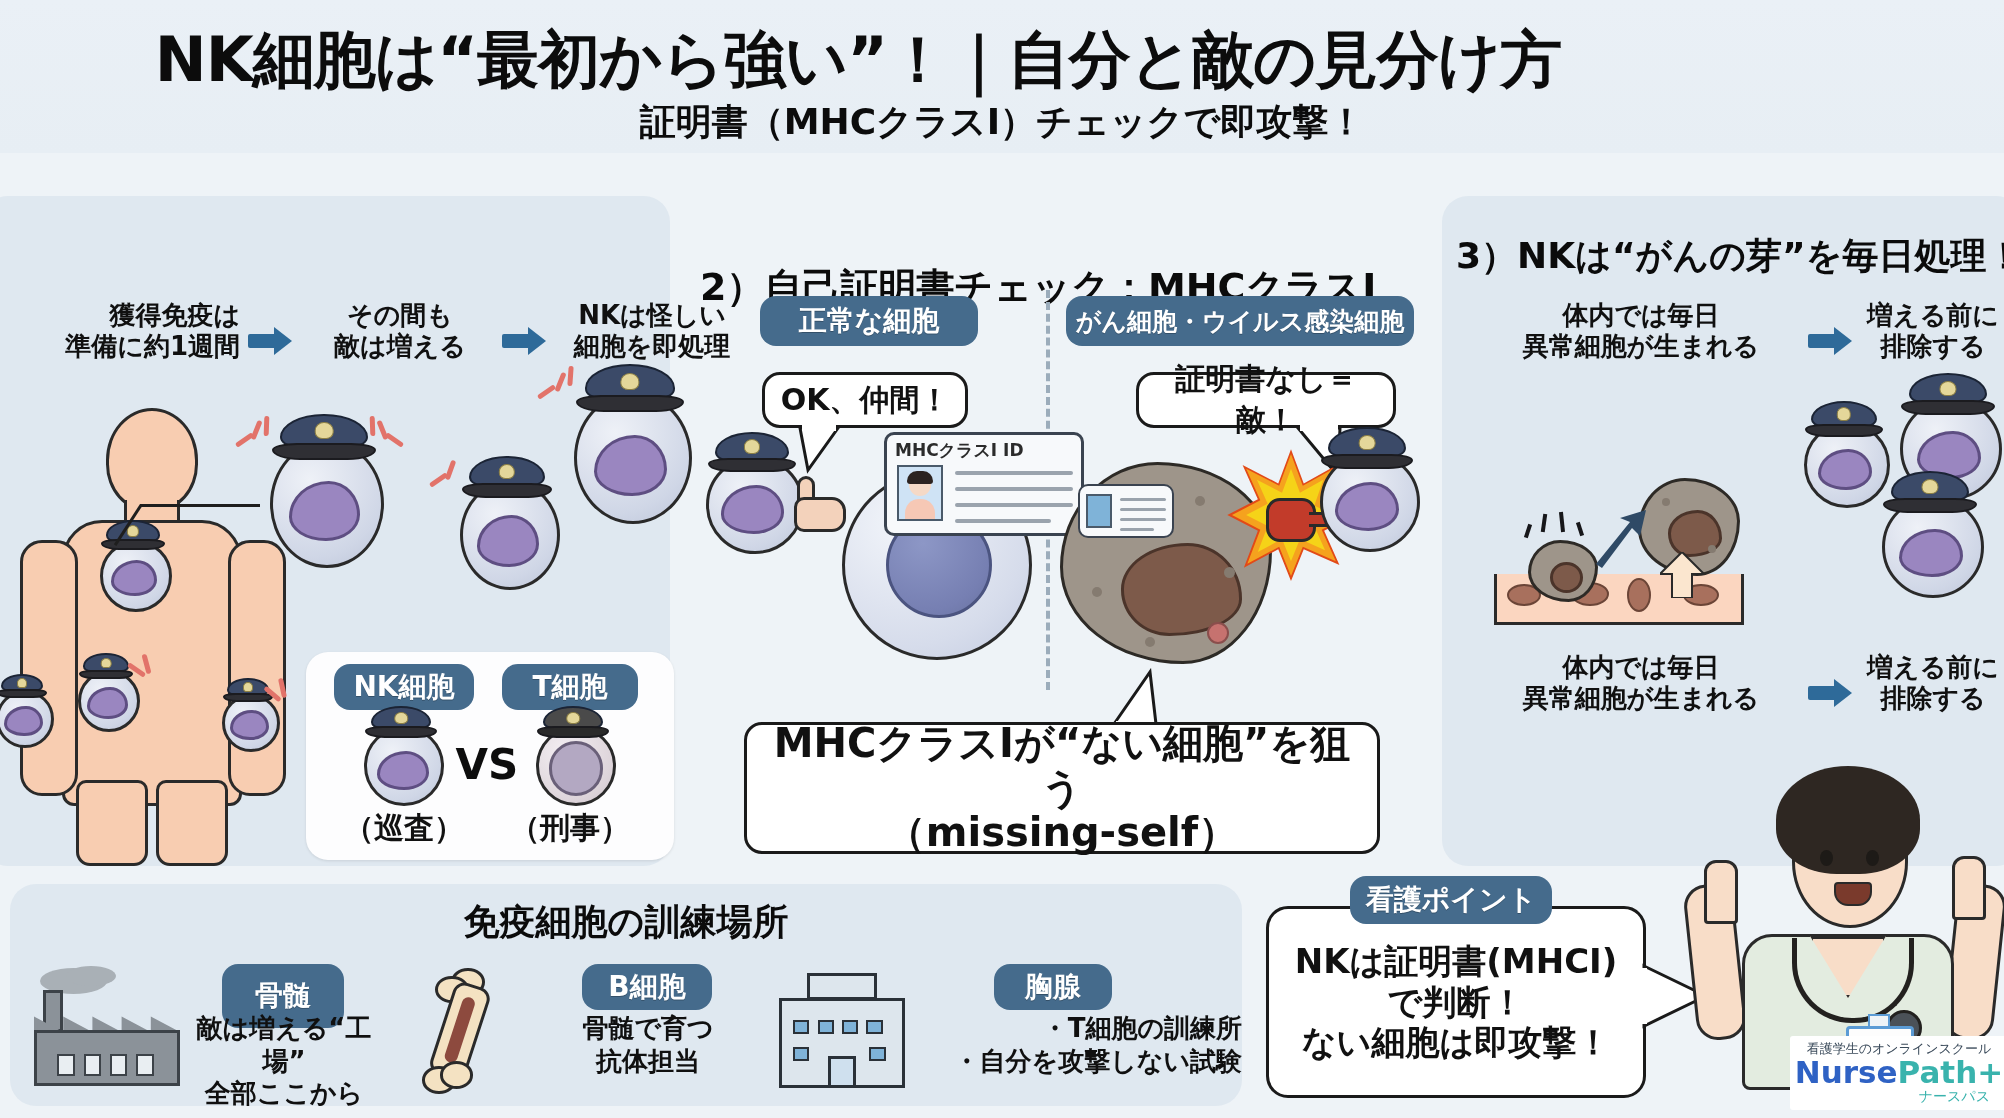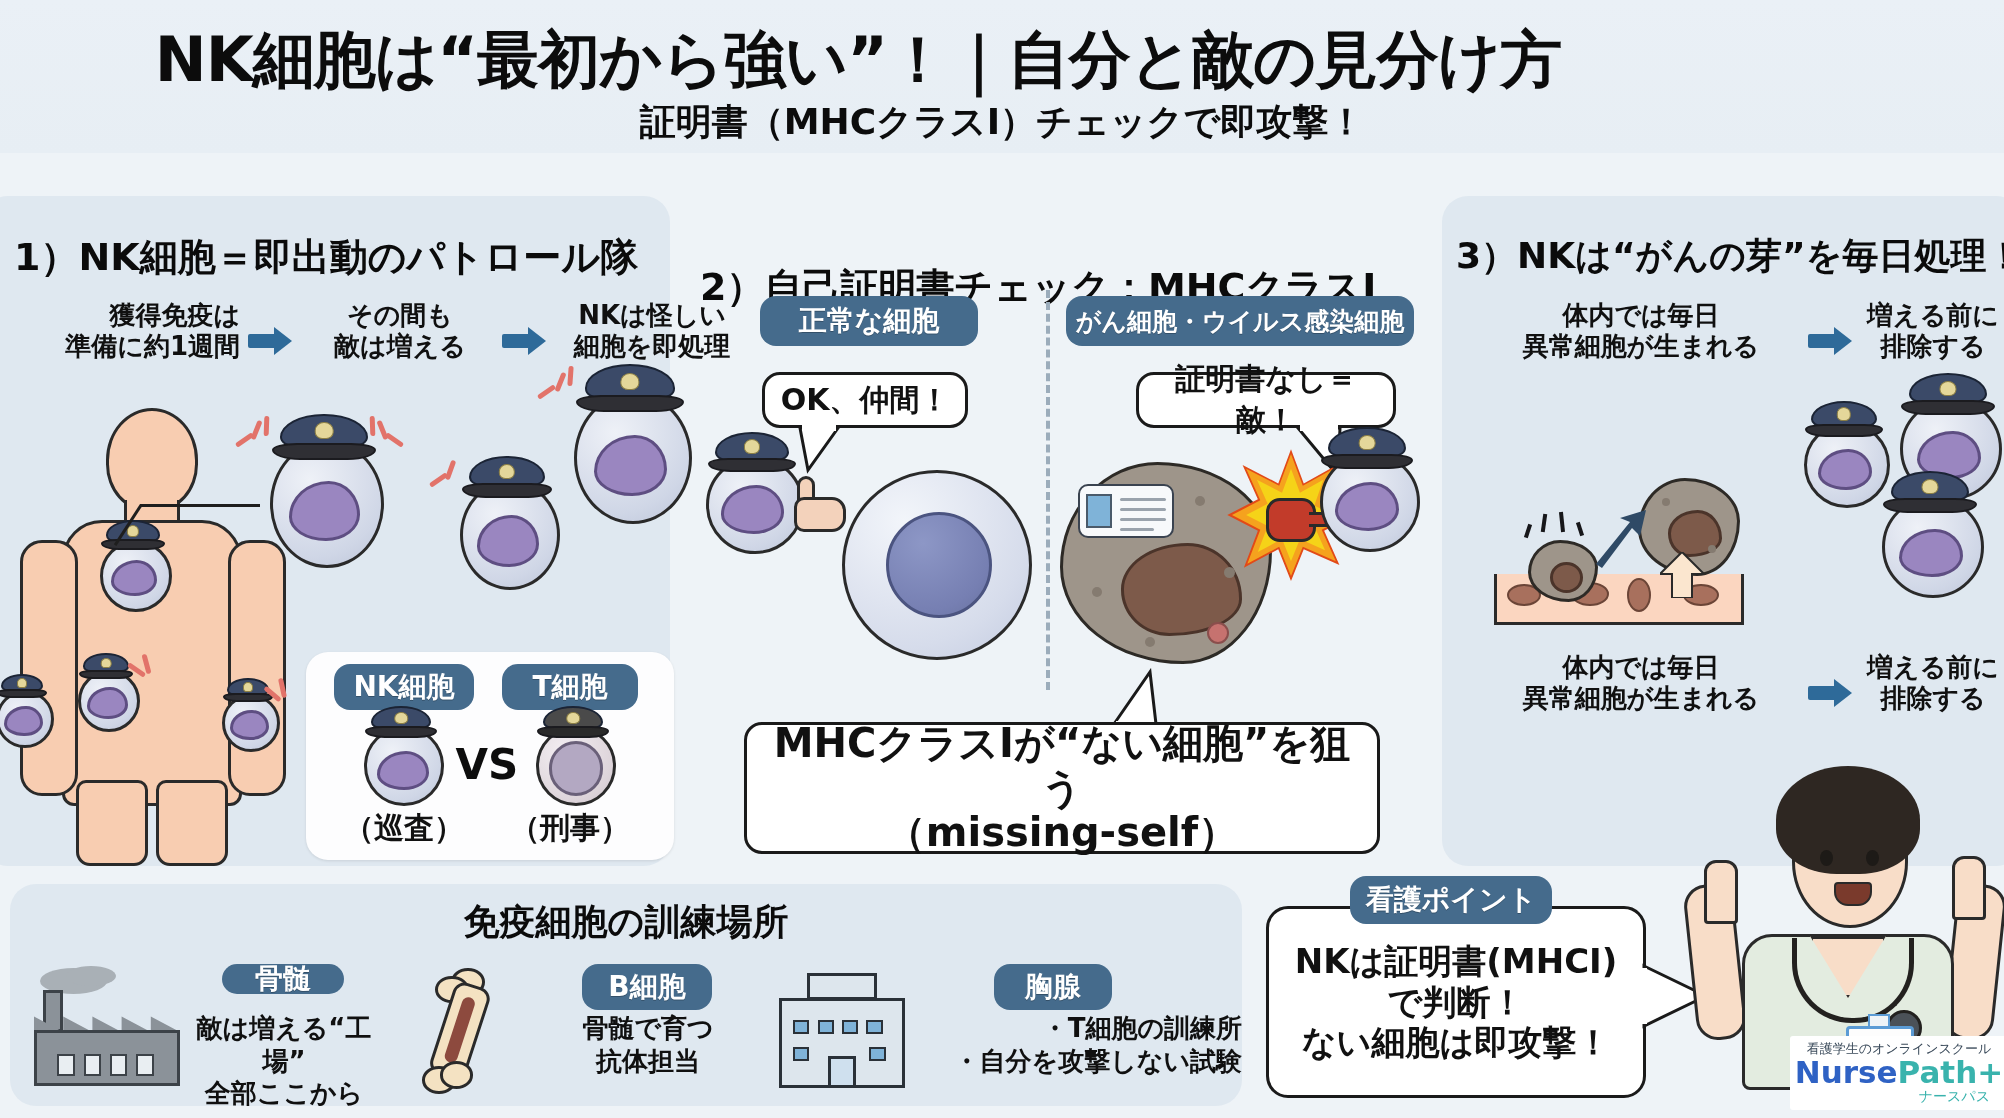--- a/index.html
+++ b/index.html
@@ -166,21 +166,20 @@
 
 <div class="canvas">
 
   <div class="header">
     <div class="title">NK細胞は“最初から強い”！｜自分と敵の見分け方</div>
     <div class="subtitle">証明書（MHCクラスI）チェックで即攻撃！</div>
   </div>
 
   <div class="panel" style="left:-18px;top:196px;width:688px;height:670px;">
   </div>
-  <div class="panel-head" style="left:14px;top:232px;">1）NK細胞＝即出動のパトロール隊</div>
 
   <div class="flow" style="left:10px;top:300px;width:230px;white-space:pre-line;text-align:right;">獲得免疫は
 準備に約1週間</div>
   <div class="arr" style="left:248px;top:326px;width:46px;height:30px;">
     <div class="stem" style="left:0;top:8px;width:28px;height:14px;"></div>
     <div class="head" style="left:26px;top:1px;"></div>
   </div>
   <div class="flow" style="left:300px;top:300px;width:200px;white-space:pre-line;">その間も
 敵は増える</div>
   <div class="arr" style="left:502px;top:326px;width:46px;height:30px;">
@@ -348,20 +347,32 @@
   <div class="thumb" style="left:794px;top:476px;width:52px;height:56px;">
     <div class="up"></div>
     <div class="palm"></div>
   </div>
 
   <div style="position:absolute;left:842px;top:470px;width:190px;height:190px;border-radius:50%;
               background:radial-gradient(circle at 32% 26%,#f2f5fa 0%,#d6dceb 68%,#c3cbe0 100%);border:3px solid #2a2a2a;box-sizing:border-box;"></div>
   <div style="position:absolute;left:886px;top:512px;width:106px;height:106px;border-radius:50%;
               background:radial-gradient(circle at 34% 28%,#8d97c6 0%,#767fb2 70%,#68729f 100%);border:3px solid #4b5480;box-sizing:border-box;"></div>
 
+  <div class="idcard" style="left:884px;top:432px;width:200px;height:104px;">
+    <div class="idtitle">MHCクラスI ID</div>
+    <div class="photo">
+      <div class="bust"></div>
+        <div class="head"></div>
+        <div class="hair"></div>
+    </div>
+    <div class="line" style="left:68px;top:36px;width:118px;"></div>
+    <div class="line" style="left:68px;top:52px;width:118px;"></div>
+    <div class="line" style="left:68px;top:68px;width:118px;"></div>
+    <div class="line" style="left:68px;top:84px;width:96px;"></div>
+  </div>
 
   <div class="bubble" style="left:1136px;top:372px;width:260px;height:56px;font-size:30px;">証明書なし＝敵！</div>
   <svg style="position:absolute;left:1290px;top:424px;" width="70" height="56">
     <polygon points="8,4 50,4 48,52" fill="#ffffff" stroke="#1a1a1a" stroke-width="3"></polygon>
     <line x1="10" y1="4" x2="48" y2="4" stroke="#ffffff" stroke-width="6"></line>
   </svg>
 
   <div class="blob" style="left:1060px;top:462px;width:206px;height:196px;">
     <div class="bnuc" style="left:28%;top:40%;width:56%;height:44%;"></div>
     <div class="dot" style="left:20%;top:22%;width:12px;height:12px;"></div>
@@ -491,21 +502,21 @@
     <div class="smoke" style="left:4%;"></div>
     <div class="smoke" style="left:22%;bottom:100%;width:34%;height:20%;"></div>
     <div class="stack"></div>
     <div class="roof"></div>
     <div class="base"></div>
     <div class="win" style="left:16%;"></div>
     <div class="win" style="left:34%;"></div>
     <div class="win" style="left:52%;"></div>
     <div class="win" style="left:70%;"></div>
   </div>
-  <div class="pill" style="left:222px;top:964px;width:122px;height:30px;">骨髄</div>
+  <div class="pill" style="left:222px;top:964px;width:122px;height:64px;">骨髄</div>
   <div class="item-text" style="left:186px;top:1012px;width:196px;white-space:pre-line;">敵は増える“工場”
 全部ここから</div>
 
   <div class="bone" style="left:404px;top:968px;width:112px;height:126px;">
     <div class="knob" style="left:42%;top:0;"></div>
     <div class="knob" style="left:28%;top:6%;"></div>
     <div class="shaft"></div>
     <div class="marrow"></div>
     <div class="knob" style="left:16%;bottom:0;top:auto;"></div>
     <div class="knob" style="left:32%;bottom:4%;top:auto;"></div>

